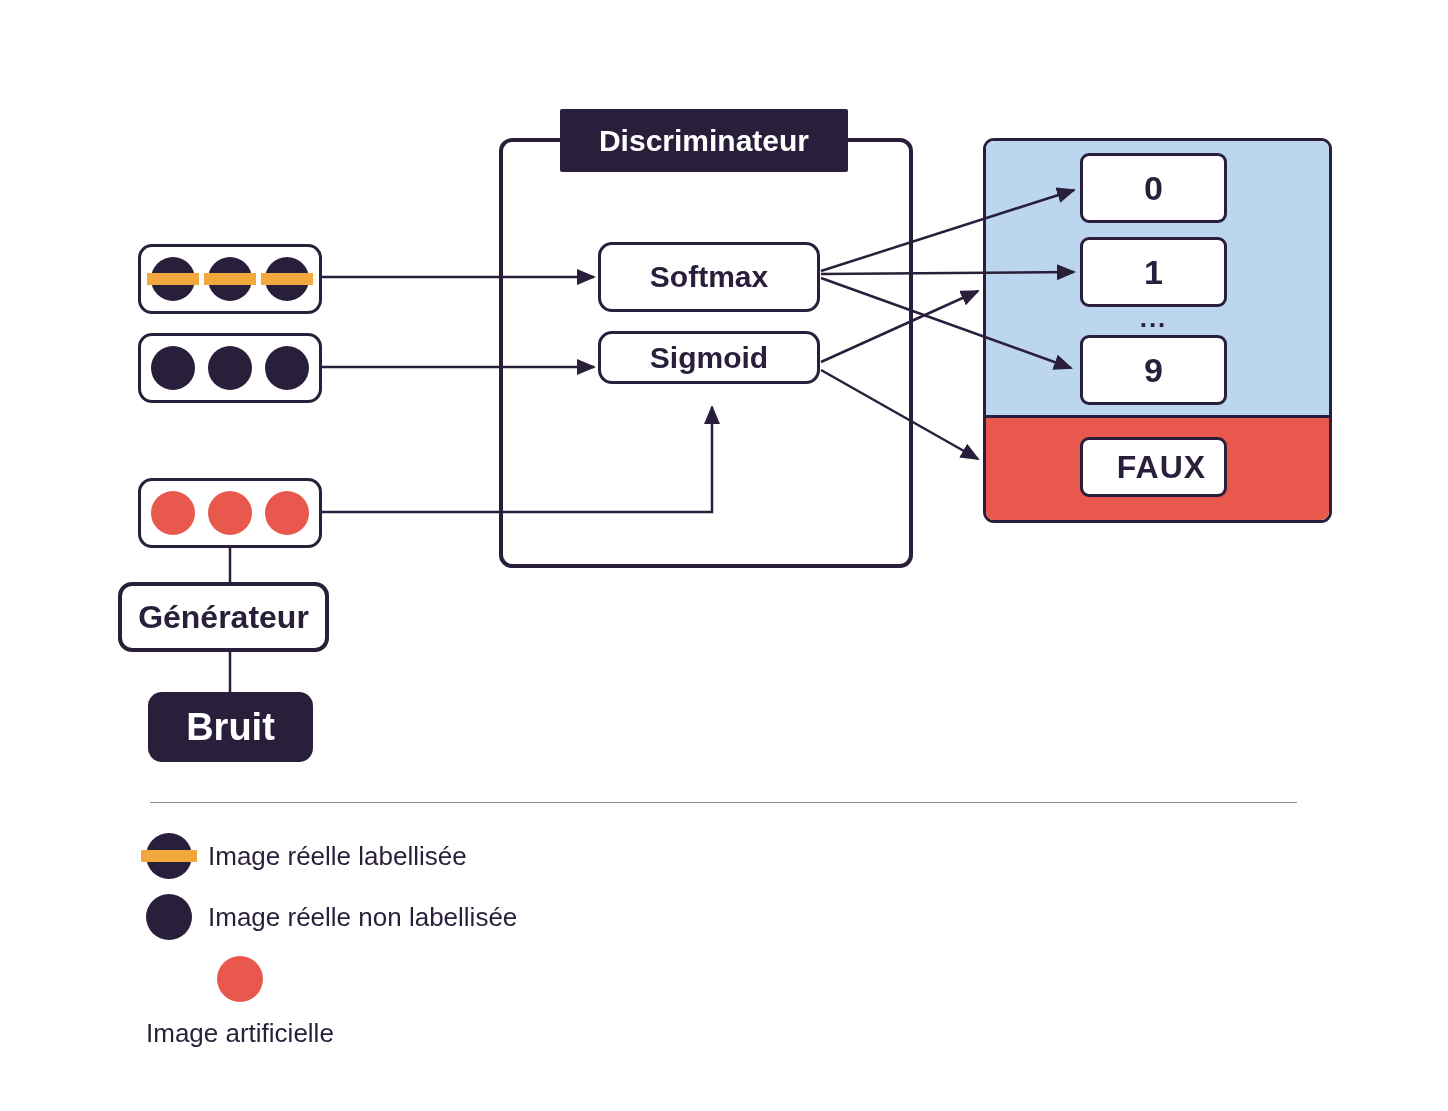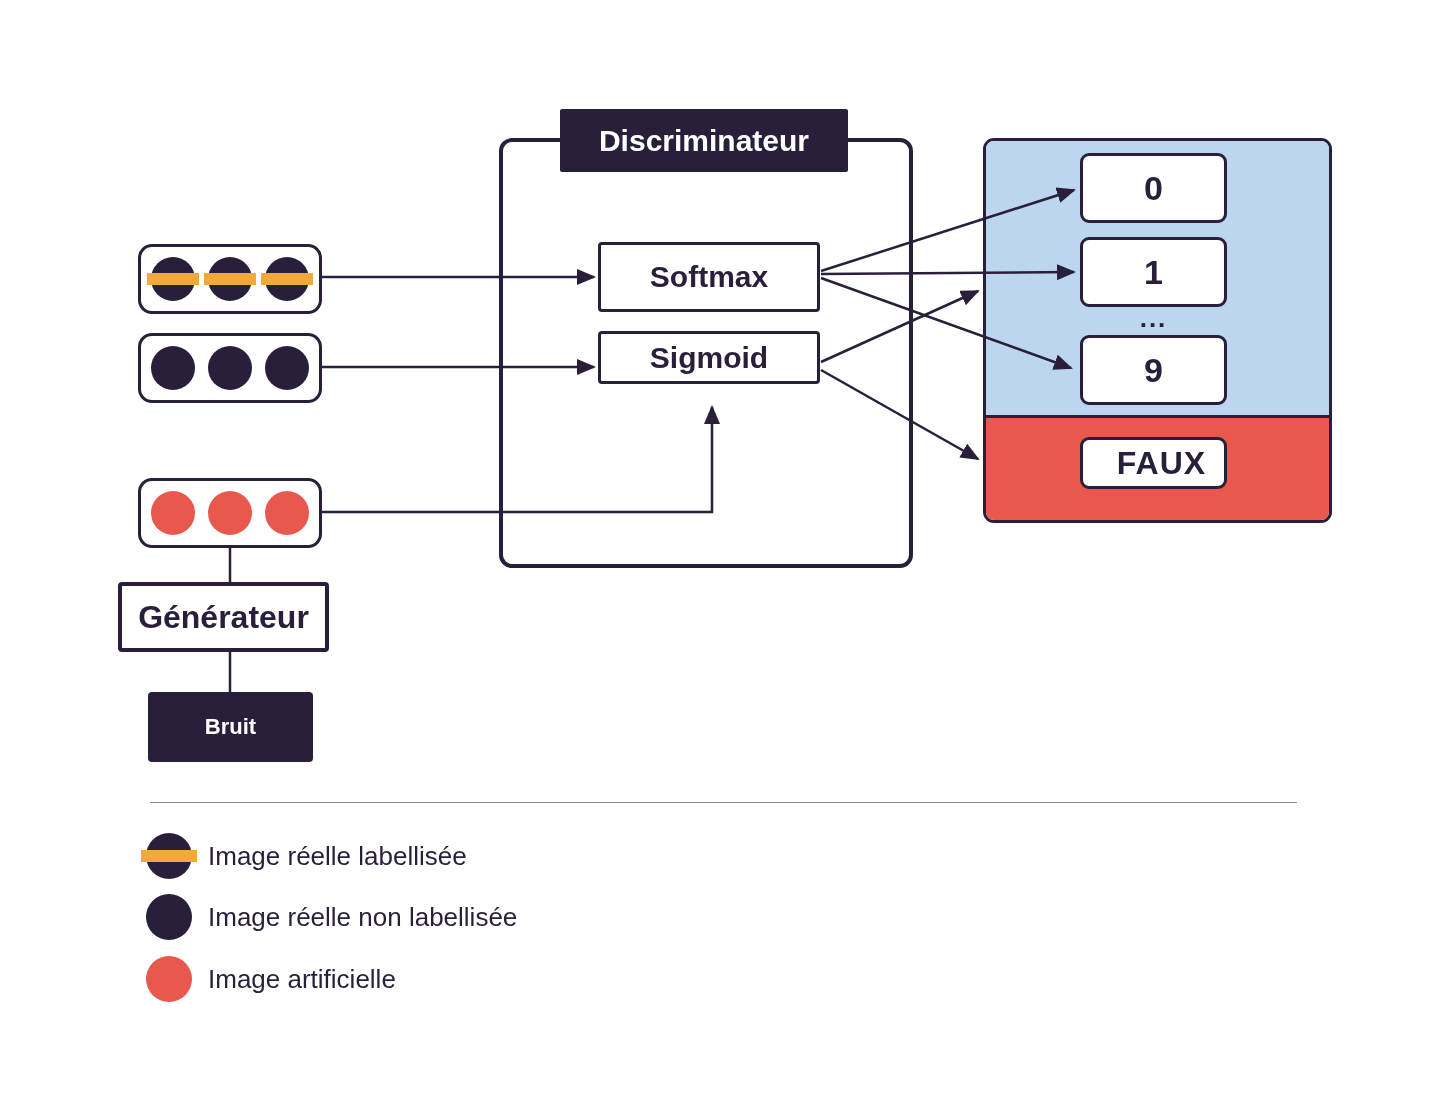--- a/index.html
+++ b/index.html
@@ -8,21 +8,21 @@
   }
   html,body{margin:0;padding:0;background:#fff;}
   .canvas{
     position:relative; width:1448px; height:1111px; background:var(--white);
     font-family:"Liberation Sans", sans-serif; color:var(--dark); overflow:hidden;
   }
   .abs{position:absolute;}
   
   .node{
     box-sizing:border-box; background:var(--white); border:3px solid var(--dark);
-    border-radius:4px; display:flex; align-items:center; justify-content:center;
+    border-radius:14px; display:flex; align-items:center; justify-content:center;
     font-weight:bold;
   }
   .node.dark{background:var(--dark); color:var(--white); border:none;}
   
   .disc-box{
     left:499px; top:138px; width:414px; height:430px; box-sizing:border-box;
     border:4px solid var(--dark); border-radius:13px; background:transparent;
   }
   .disc-label{
     left:560px; top:109px; width:288px; height:63px; background:var(--dark);
@@ -56,24 +56,24 @@
     position:absolute; box-sizing:border-box; width:147px; height:70px;
     background:var(--white); border:3px solid var(--dark); border-radius:9px;
     display:flex; align-items:center; justify-content:center;
     font-weight:bold; font-size:34px; z-index:2;
   }
   .ellipsis{
     position:absolute; left:1080px; top:305px; width:147px; height:26px;
     display:flex; align-items:center; justify-content:center; font-weight:bold;
     font-size:26px; letter-spacing:2px; color:var(--dark); z-index:2;
   }
-  .faux{letter-spacing:1px; font-size:32px; height:52px;padding-left:16px;}
+  .faux{letter-spacing:1px; font-size:32px; height:60px;padding-left:16px;}
   
   .generator{left:118px; top:582px; width:211px; height:70px; font-size:32px; border-width:4px;}
-  .noise{left:148px; top:692px; width:165px; height:70px; font-size:22px;}
+  .noise{left:148px; top:692px; width:165px; height:70px; font-size:38px;}
   
   .legend-divider{left:150px; top:802px; width:1147px; height:1px; background:var(--divider);}
   .legend-row{display:flex; align-items:center; gap:16px;}
   .legend-dot{position:relative; width:46px; height:46px; border-radius:50%;}
   .legend-dot.dark{background:var(--dark);}
   .legend-dot.red{background:var(--red);}
   .legend-dot .stripe{position:absolute; left:-5px; top:17px; width:56px; height:12px; background:var(--orange);}
   .legend-label{font-size:26px; color:var(--dark);}
   
   .overlay{left:0; top:0; width:1448px; height:1111px; pointer-events:none; z-index:4;}
@@ -131,21 +131,21 @@
   <div class="abs legend-row" style="left:146px; top:833px;">
     <span class="legend-dot dark">
         <span class="stripe"></span>
       </span>
     <span class="legend-label">Image réelle labellisée</span>
   </div>
   <div class="abs legend-row" style="left:146px; top:894px;">
     <span class="legend-dot dark"></span>
     <span class="legend-label">Image réelle non labellisée</span>
   </div>
-  <div class="abs legend-row" style="left:146px; top:956px;">
+  <div class="abs legend-row" style="left:146px; top:956px;flex-direction:column;">
     <span class="legend-dot red"></span>
     <span class="legend-label">Image artificielle</span>
   </div>
 
   <svg class="abs overlay" viewBox="0 0 1448 1111" xmlns="http://www.w3.org/2000/svg">
     <defs>
       <marker id="arrow" markerUnits="userSpaceOnUse" markerWidth="20" markerHeight="18" refX="17" refY="8" orient="auto">
         <path d="M0,0 L19,8 L0,16 Z" fill="#291F3A"></path>
       </marker>
     </defs>

